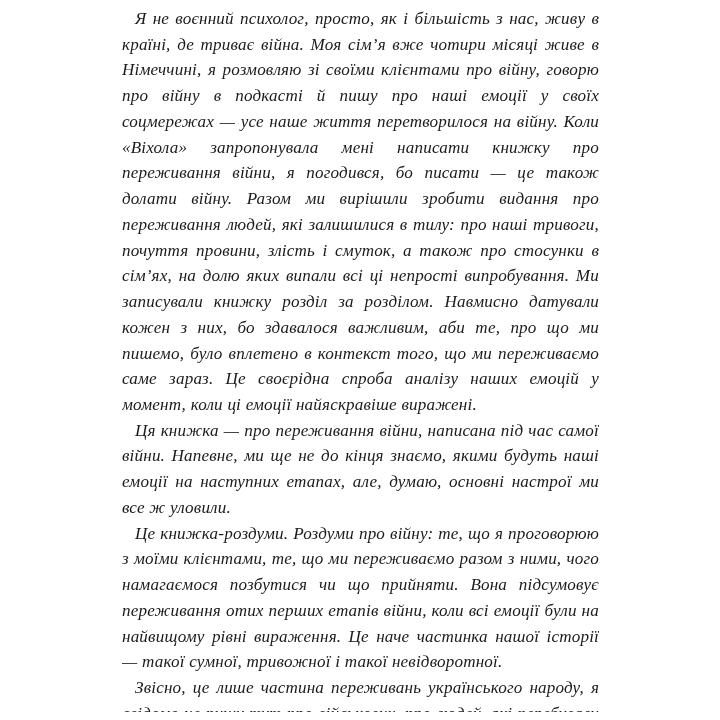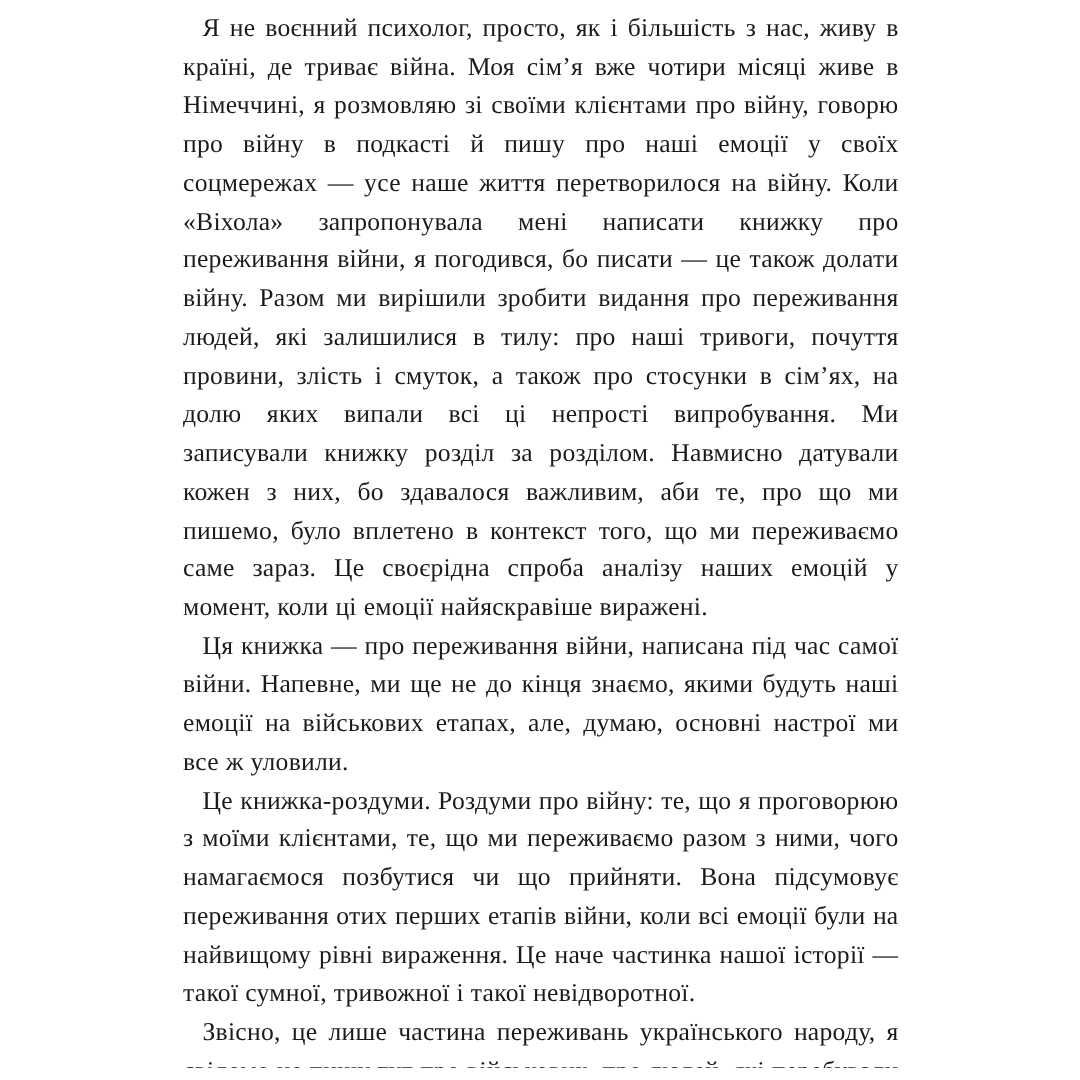--- a/index.html
+++ b/index.html
@@ -38,31 +38,32 @@
     margin: 0;
     padding: 0;
     text-align: justify;
     text-justify: inter-word;
     text-indent: 13px;
     font-size: 17.1px;
     line-height: 25.73px;
     letter-spacing: 0.01em;
     word-spacing: 0.01em;
     hyphens: none;
+    font-style: italic;
     -webkit-hyphens: none;
   }
 
   
   .para.cut-off {
     
   }
 </style>
 </head>
 <body>
 
 <div class="page">
   <div class="text-column">
     <p class="para">Я не воєнний психолог, просто, як і більшість з нас, живу в країні, де триває війна. Моя сім’я вже чотири місяці живе в Німеччині, я розмовляю зі своїми клієнтами про війну, говорю про війну в подкасті й пишу про наші емоції у своїх соцмережах — усе наше життя перетворилося на війну. Коли «Віхола» запропонувала мені написати книжку про переживання війни, я погодився, бо писати — це також долати війну. Разом ми вирішили зробити видання про переживання людей, які залишилися в тилу: про наші тривоги, почуття провини, злість і смуток, а також про стосунки в сім’ях, на долю яких випали всі ці непрості випробування. Ми записували книжку розділ за розділом. Навмисно датували кожен з них, бо здавалося важливим, аби те, про що ми пишемо, було вплетено в контекст того, що ми переживаємо саме зараз. Це своєрідна спроба аналізу наших емоцій у момент, коли ці емоції найяскравіше виражені.</p>
-    <p class="para">Ця книжка — про переживання війни, написана під час самої війни. Напевне, ми ще не до кінця знаємо, якими будуть наші емоції на військових етапах, але, думаю, основні настрої ми все ж уловили.</p>
+    <p class="para">Ця книжка — про переживання війни, написана під час самої війни. Напевне, ми ще не до кінця знаємо, якими будуть наші емоції на наступних етапах, але, думаю, основні настрої ми все ж уловили.</p>
     <p class="para">Це книжка-роздуми. Роздуми про війну: те, що я проговорюю з моїми клієнтами, те, що ми переживаємо разом з ними, чого намагаємося позбутися чи що прийняти. Вона підсумовує переживання отих перших етапів війни, коли всі емоції були на найвищому рівні вираження. Це наче частинка нашої історії — такої сумної, тривожної і такої невідворотної.</p>
     <p class="para cut-off">Звісно, це лише частина переживань українського народу, я свідомо не пишу тут про військових, про людей, які перебували й перебувають у блокаді чи під окупацією, — не відчуваю, що маю зараз на це право. Про це будуть написані інші книжки — людьми, які були в безпосередньому контакті з нашими захисниками та захисницями й постраждалими від окупації. Про цю війну буде написано безліч книжок, бо так і</p>
   </div>
 </div>
 
 </body></html>

